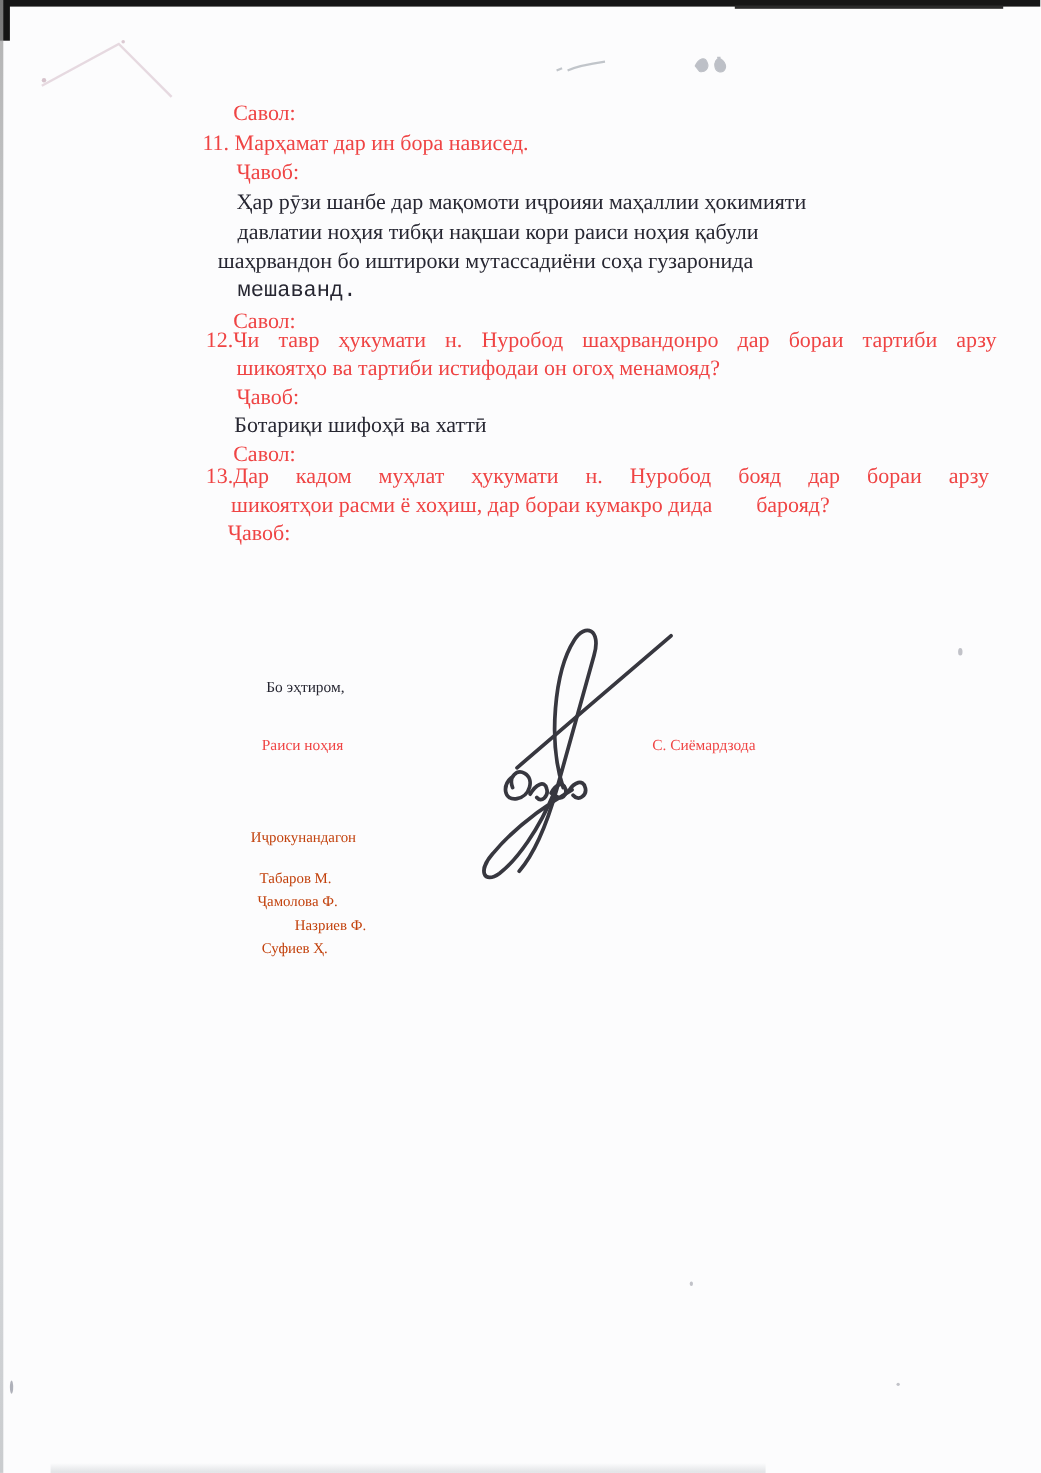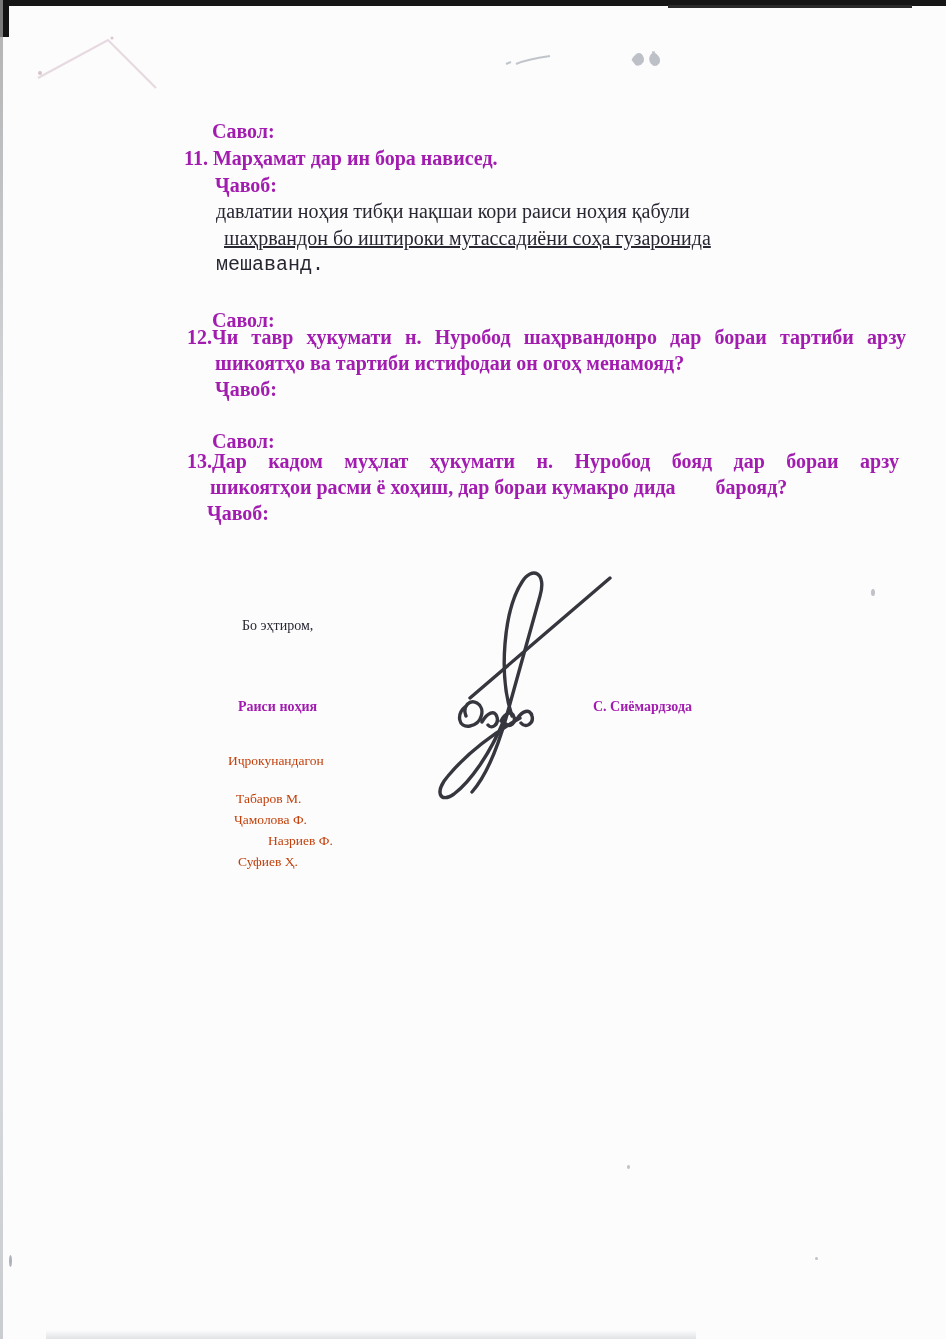--- a/index.html
+++ b/index.html
@@ -10,21 +10,21 @@
   }
   
   .top-bar{position:absolute;left:0;top:0;width:946px;height:6px;background:#161616;}
   .top-bar2{position:absolute;left:668px;top:5px;width:244px;height:3px;background:#2a2a2a;}
   .corner-block{position:absolute;left:0;top:0;width:9px;height:37px;background:#141414;}
   .left-edge{position:absolute;left:0;top:0;width:3px;height:1339px;background:linear-gradient(#9a9a9a,#c4c7ca 30%,#c9ccd0 80%,#b9bcbf);opacity:.75;}
   .bottom-strip{position:absolute;left:46px;top:1330px;width:650px;height:9px;background:linear-gradient(rgba(255,255,255,0),#d9dcdf);opacity:.8;}
   .speck{position:absolute;border-radius:50%;background:#8f929c;opacity:.55;}
   
   .ln{position:absolute;font-size:20px;line-height:26px;color:#272732;white-space:pre;}
-  .b{font-weight:700;color:#a21caf;margin-top:28px;}
+  .b{font-weight:400;color:#ef4444;}
   .jl{white-space:normal;text-align:justify;text-align-last:justify;}
   .big{font-size:14px;}
   .small{font-size:13.5px;line-height:20px;color:#c2410c;}
   svg{display:block;}
 </style>
 </head>
 <body>
 
 <div id="page">
 
@@ -49,28 +49,30 @@
   </svg>
 
   <div class="speck" style="left:871px;top:589px;width:4px;height:7px;"></div>
   <div class="speck" style="left:627px;top:1165px;width:3px;height:4px;"></div>
   <div class="speck" style="left:815px;top:1257px;width:3px;height:3px;"></div>
   <div class="speck" style="left:9px;top:1255px;width:3px;height:12px;opacity:.7;"></div>
 
   <div class="ln b" style="left:212px;top:90px;">Савол:</div>
   <div class="ln b" style="left:184px;top:117px;">11. Марҳамат дар ин бора нависед.</div>
   <div class="ln b" style="left:215px;top:144px;">Ҷавоб:</div>
+  <div class="ln" style="left:215px;top:171px;">Ҳар рӯзи шанбе дар мақомоти иҷроияи маҳаллии ҳокимияти</div>
   <div class="ln" style="left:216px;top:198px;">давлатии ноҳия тибқи нақшаи кори раиси ноҳия қабули</div>
-  <div class="ln" style="left:224px;top:225px;text-decoration:underline;">шаҳрвандон бо иштироки мутассадиёни соҳа гузаронида</div>
+  <div class="ln" style="left:198px;top:225px;">шаҳрвандон бо иштироки мутассадиёни соҳа гузаронида</div>
   <div class="ln" style="left:216px;top:252px;font-family:Liberation Mono, monospace;">мешаванд.</div>
 
   <div class="ln b" style="left:212px;top:279px;">Савол:</div>
   <div class="ln b jl" style="left:187px;top:296px;width:719px;">12.Чи тавр ҳукумати н. Нуробод шаҳрвандонро дар бораи тартиби арзу</div>
   <div class="ln b" style="left:215px;top:322px;">шикоятҳо ва тартиби истифодаи он огоҳ менамояд?</div>
   <div class="ln b" style="left:215px;top:348px;">Ҷавоб:</div>
+  <div class="ln" style="left:213px;top:374px;">Ботариқи шифоҳӣ ва хаттӣ</div>
 
   <div class="ln b" style="left:212px;top:400px;">Савол:</div>
   <div class="ln b jl" style="left:187px;top:420px;width:712px;">13.Дар кадом муҳлат ҳукумати н. Нуробод бояд дар бораи арзу</div>
   <div class="ln b" style="left:210px;top:446px;">шикоятҳои расми ё хоҳиш, дар бораи кумакро дида        барояд?</div>
   <div class="ln b" style="left:207px;top:472px;">Ҷавоб:</div>
 
   <div class="ln big" style="left:242px;top:613px;">Бо эҳтиром,</div>
   <div class="ln big b" style="left:238px;top:666px;">Раиси ноҳия</div>
   <div class="ln big b" style="left:593px;top:666px;">С. Сиёмардзода</div>
 

